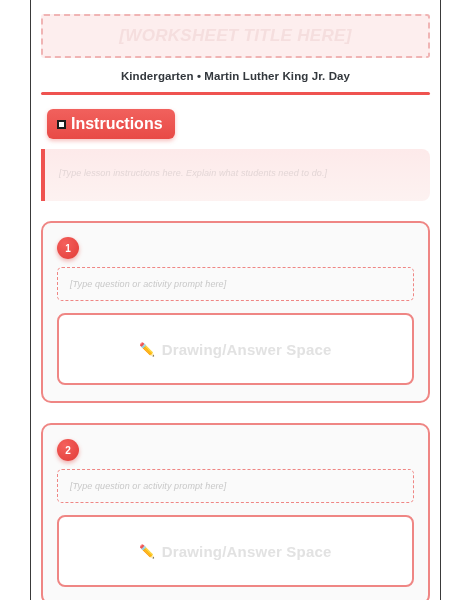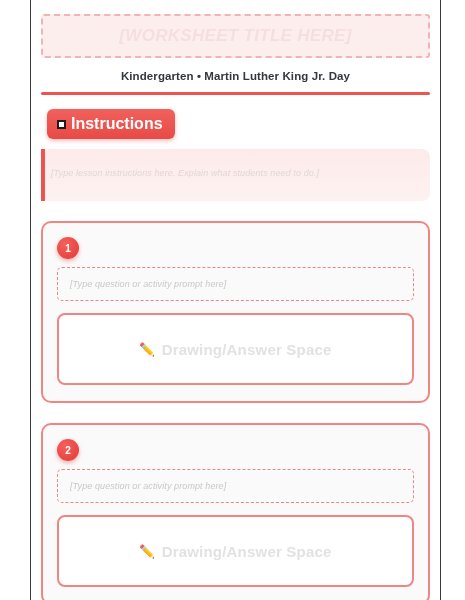--- a/index.html
+++ b/index.html
@@ -95,21 +95,21 @@
     box-sizing: border-box;
   }
 
   .instructions-panel {
     margin-top: 10px;
     background: linear-gradient(180deg, #fdeaea 0%, #fdf2f1 100%);
     border-left: 4px solid #ef5350;
     border-radius: 0 8px 8px 0;
     height: 52px;
     box-sizing: border-box;
-    padding: 13px 6px;
+    padding: 13px 14px;
   }
   .instructions-placeholder {
     font-size: 9px;
     font-style: italic;
     color: #e3d6d6;
     letter-spacing: 0.1px;
   }
 
   
   .question-card {

